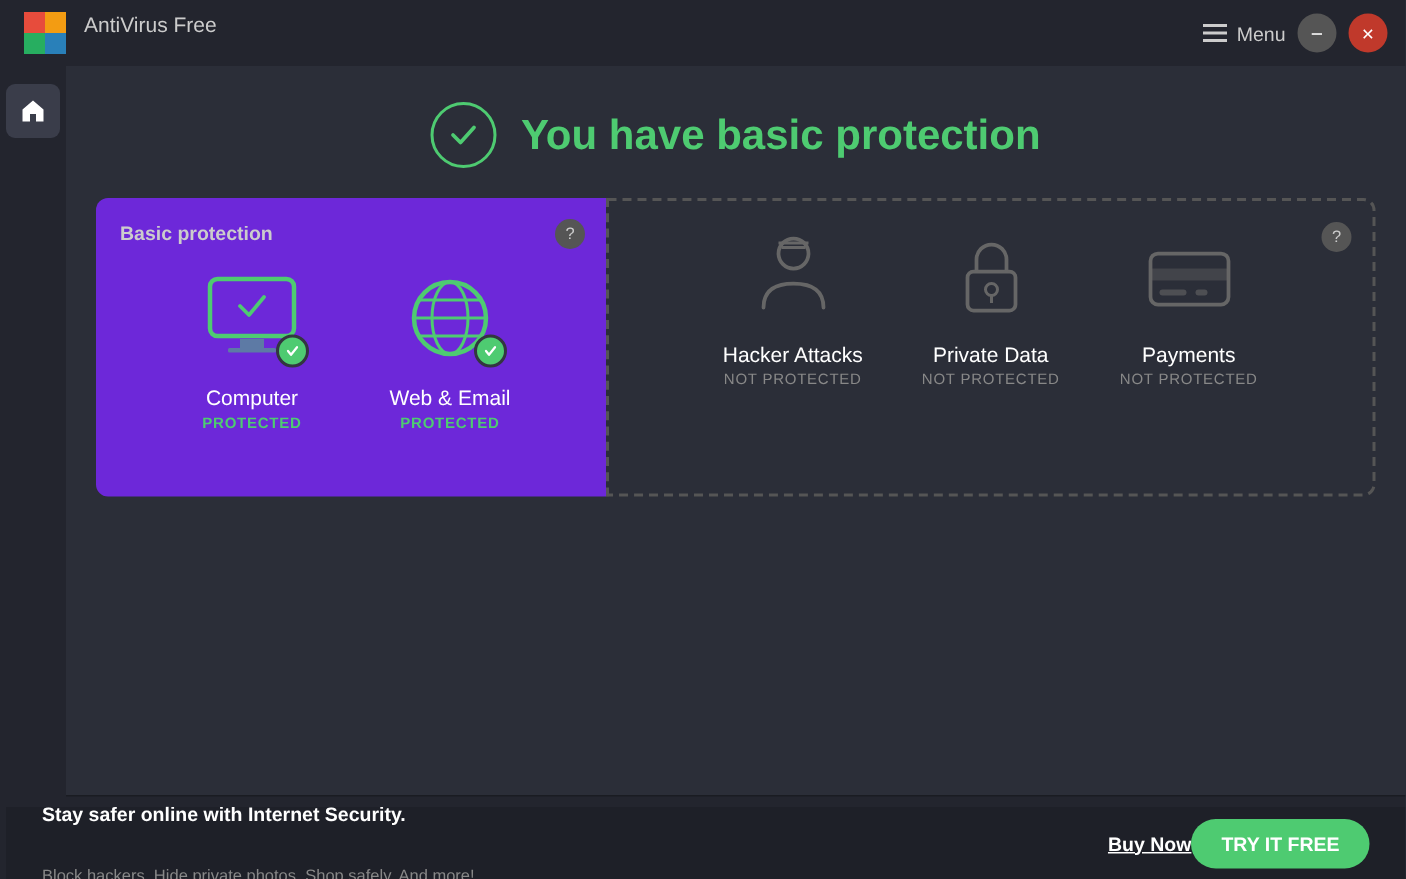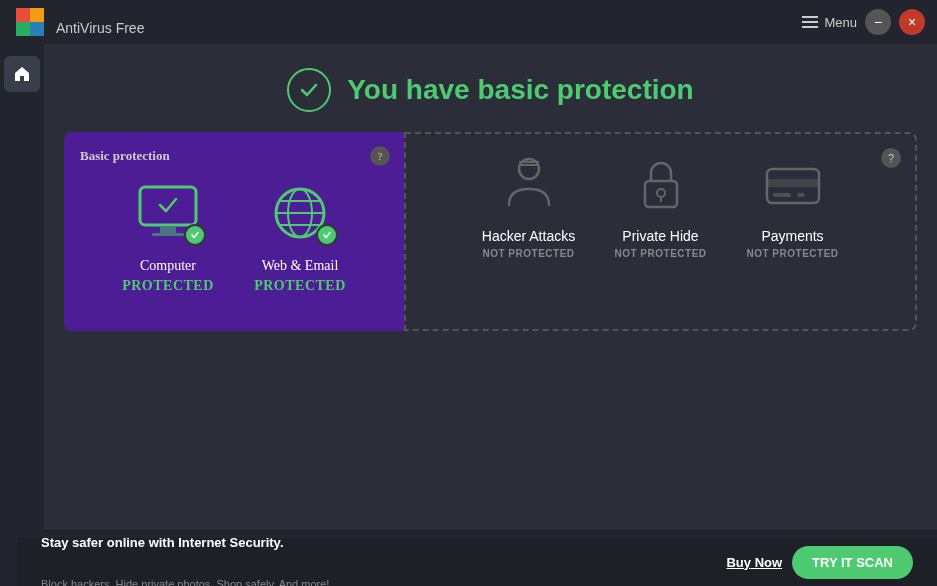--- a/index.html
+++ b/index.html
@@ -19,21 +19,21 @@
       background: #23252e;
       height: 44px;
       display: flex;
       align-items: center;
       padding: 0 16px;
       position: relative;
     }
 
     .titlebar-logo {
       display: flex;
-      align-items: flex-end;
+      align-items: flex-start;
       gap: 8px;
     }
 
     .avg-logo {
       width: 32px;
       height: 28px;
     }
 
     .titlebar-title {
       font-size: 14px;
@@ -146,26 +146,25 @@
 
     
     .protection-row {
       display: flex;
       gap: 0;
       padding: 0 20px;
       flex: 1;
     }
 
     .basic-protection {
-      background: #4c1d95;
+      background: #6d28d9;
       border-radius: 8px 0 0 8px;
       padding: 16px;
       flex: 0 0 340px;
       position: relative;
-      font-family: Liberation Serif, serif;
     }
 
     .full-protection {
       border: 2px dashed #555;
       border-radius: 0 8px 8px 0;
       padding: 16px;
       flex: 1;
       position: relative;
     }
 
@@ -237,29 +236,29 @@
     }
 
     .item-name {
       font-size: 14px;
       font-weight: 500;
       color: #fff;
       margin-bottom: 4px;
     }
 
     .item-status-protected {
-      font-size: 14px;
+      font-size: 10px;
       font-weight: 700;
       color: #4ecb71;
       letter-spacing: 0.5px;
     }
 
     .item-status-not-protected {
       font-size: 10px;
-      font-weight: 700;
+      font-weight: 400;
       color: #888;
       letter-spacing: 0.5px;
     }
 
     
     .bottom-bar {
       height: 56px;
       background: #23252e;
       display: flex;
       align-items: center;
@@ -344,21 +343,21 @@
     }
 
     .footer-text-sub {
       font-size: 11px;
       color: #888;
       margin-top: 28px;
     }
 
     .footer-actions {
       display: flex;
-      gap: 10px;
+      gap: 0;
     }
 
     .buy-now-btn {
       background: none;
       border: none;
       color: #fff;
       font-size: 13px;
       font-weight: 700;
       cursor: pointer;
       text-decoration: underline;
@@ -498,21 +497,21 @@
           <div class="item-icon-wrap">
             <div class="item-icon">
               <svg width="72" height="62" viewBox="0 0 72 62">
                 <rect x="20" y="28" width="32" height="26" rx="4" ry="4" fill="none" stroke="#666" stroke-width="2.5"></rect>
                 <path d="M26 28 V20 A10 10 0 0 1 46 20 V28" fill="none" stroke="#666" stroke-width="2.5"></path>
                 <circle cx="36" cy="40" r="4" fill="none" stroke="#666" stroke-width="2"></circle>
                 <line x1="36" y1="44" x2="36" y2="49" stroke="#666" stroke-width="2"></line>
               </svg>
             </div>
           </div>
-          <div class="item-name">Private Hide</div>
+          <div class="item-name">Private Data</div>
           <div class="item-status-not-protected">NOT PROTECTED</div>
         </div>
 
         <div class="protection-item">
           <div class="item-icon-wrap">
             <div class="item-icon">
               <svg width="72" height="62" viewBox="0 0 72 62">
                 <rect x="10" y="16" width="52" height="34" rx="5" ry="5" fill="none" stroke="#666" stroke-width="2.5"></rect>
                 <rect x="10" y="26" width="52" height="8" fill="#666" opacity="0.4"></rect>
                 <rect x="16" y="40" width="18" height="4" rx="2" fill="#666" opacity="0.6"></rect>
@@ -554,22 +553,22 @@
     <button class="refresh-btn">
       <svg width="14" height="14" viewBox="0 0 14 14">
         <path d="M12 7A5 5 0 1 1 9 2.5" stroke="#888" stroke-width="2" fill="none" stroke-linecap="round"></path>
         <polyline points="9,0 9,3 12,3" stroke="#888" stroke-width="2" fill="none" stroke-linecap="round" stroke-linejoin="round"></polyline>
       </svg>
     </button>
   </div>
 
 </div>
 
-<div class="footer-banner" style="position:absolute;bottom:0;left:17px;right:0;height:48px;">
+<div class="footer-banner" style="position:absolute;bottom:0;left:4px;right:0;height:48px;">
   <div class="footer-text">
     <div class="footer-text-main">Stay safer online with Internet Security.</div>
     <div class="footer-text-sub">Block hackers. Hide private photos. Shop safely. And more!</div>
   </div>
   <div class="footer-actions">
     <button class="buy-now-btn">Buy Now</button>
-    <button class="try-free-btn">TRY IT SCAN</button>
+    <button class="try-free-btn">TRY IT FREE</button>
   </div>
 </div>
 
 </body></html>

